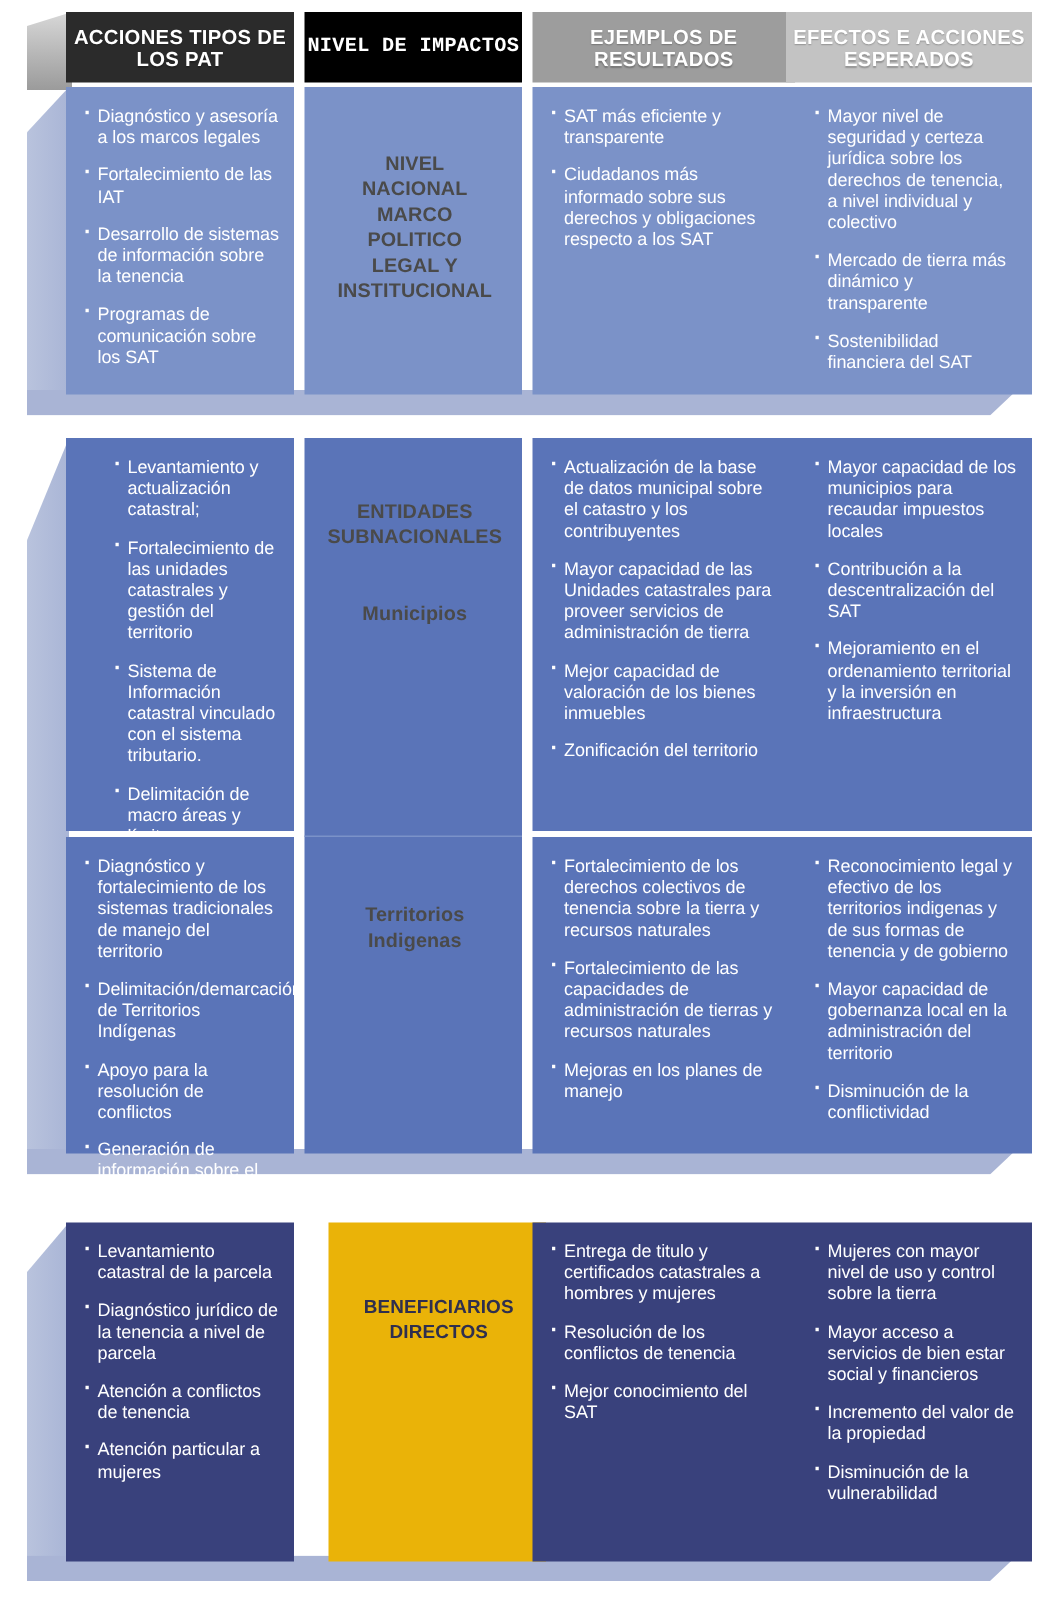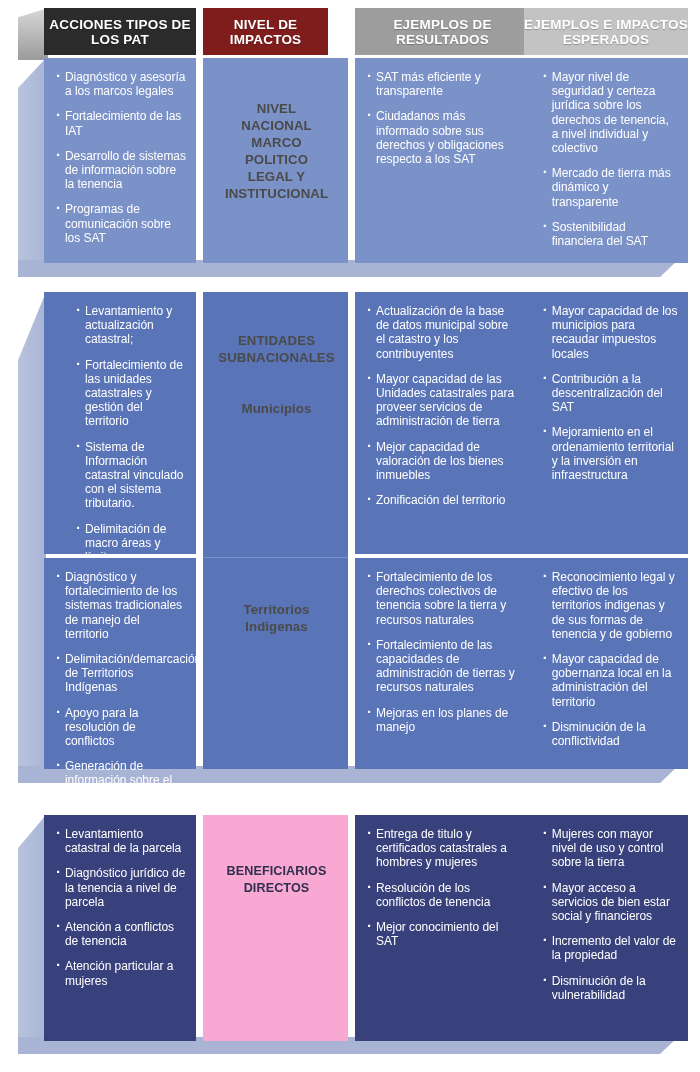--- a/index.html
+++ b/index.html
@@ -22,21 +22,21 @@
   }
   .hdr-cell{
     position:absolute;top:8px;height:47px;
     display:flex;align-items:center;justify-content:center;
     text-align:center;color:#ffffff;
     font-weight:bold;font-size:13.5px;line-height:15px;
     letter-spacing:.2px;
     text-shadow:0 1px 1px rgba(0,0,0,.25);
   }
   .hdr-0{left:44px;width:152px;background:#2b2b2b;}
-  .hdr-1{left:203px;width:125px;background:#7f1d1d;}
+  .hdr-1{left:203px;width:145px;background:#000000;font-family:Liberation Mono, monospace;}
   .hdr-2{left:355px;width:175px;background:#9d9d9d;}
   .hdr-3{left:524px;width:164px;background:#c3c3c3;}
 
   
   .block{position:absolute;left:0;}
   .blk-bevel-left{
     position:absolute;left:18px;width:28px;
     background:linear-gradient(90deg,#b9c3dd 0%,#a9b5d6 100%);
     clip-path:polygon(0% 14%,100% 0%,100% 100%,0% 100%);
     top:0;
@@ -108,38 +108,38 @@
   #block2 .divider{
     position:absolute;left:203px;top:265px;width:145px;height:1px;
     background:#7b92c8;
   }
 
   
   #block3{top:815px;}
   #block3 .blk-bevel-left{top:0;height:236px;}
   #block3 .blk-bevel-bottom{top:222px;width:660px;}
   #block3 .c0{left:44px;top:0;width:152px;height:226px;background:#39417c;}
-  #block3 .c1{left:203px;top:0;width:145px;height:226px;background:#f9a8d4;}
+  #block3 .c1{left:219px;top:0;width:145px;height:226px;background:#eab308;}
   #block3 .c2{left:355px;top:0;width:333px;height:226px;background:#39417c;}
 
   .two-col{display:flex;gap:13px;}
   .two-col > ul{width:50%;box-sizing:border-box;}
   .two-col > ul.right{padding-left:14px;}
 </style>
 </head>
 <body>
 
 <div class="chart">
 
   <div class="header-row">
     <div class="hdr-bevel"></div>
     <div class="hdr-cell hdr-0">ACCIONES  TIPOS DE LOS PAT</div>
     <div class="hdr-cell hdr-1">NIVEL DE IMPACTOS</div>
     <div class="hdr-cell hdr-2">EJEMPLOS DE RESULTADOS</div>
-    <div class="hdr-cell hdr-3">EJEMPLOS E IMPACTOS ESPERADOS</div>
+    <div class="hdr-cell hdr-3">EFECTOS E ACCIONES ESPERADOS</div>
   </div>
 
   <div class="block" id="block1">
     <div class="blk-bevel-left"></div>
     <div class="blk-bevel-bottom cut"></div>
 
     <div class="cell c0">
       <ul class="bul">
         <li>Diagnóstico y asesoría a los marcos legales</li>
         <li>Fortalecimiento de las IAT</li>

